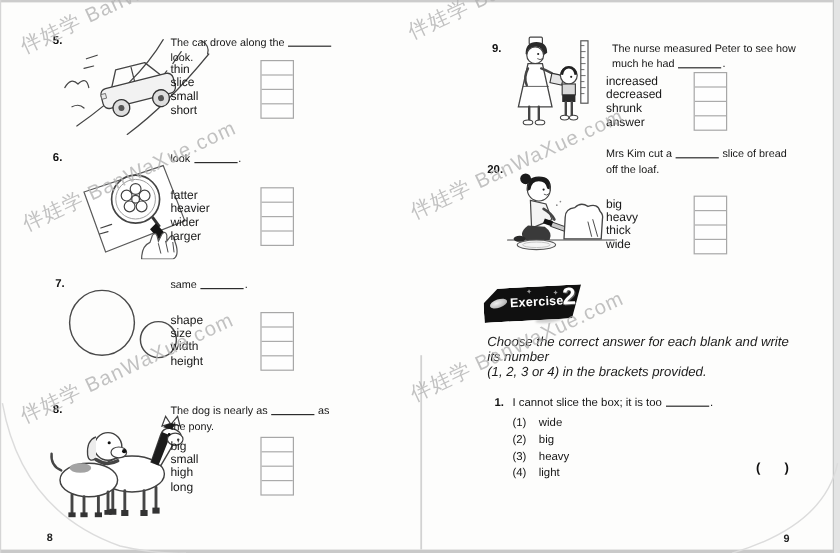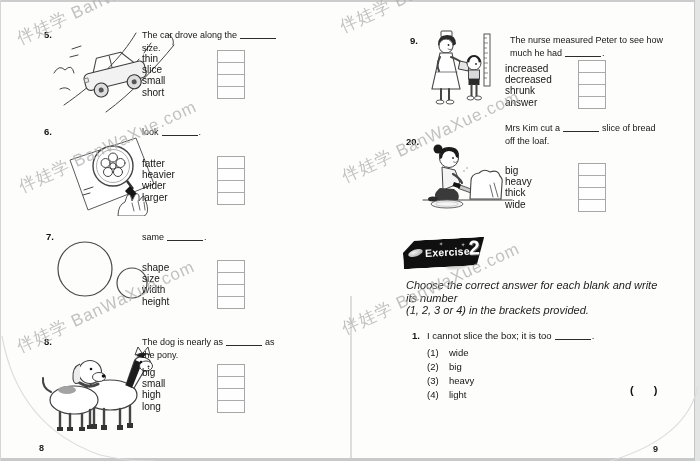--- a/index.html
+++ b/index.html
@@ -86,21 +86,21 @@
         <rect x="34" y="36" width="62" height="17" rx="5" fill="#f2f2f2" stroke="#3f3f3f" stroke-width="1.1"></rect>
         <circle cx="48" cy="55" r="7" fill="#dedede" stroke="#333" stroke-width="1.1"></circle>
         <circle cx="48" cy="55" r="2.5" fill="#555"></circle>
         <circle cx="82" cy="55" r="7" fill="#dedede" stroke="#333" stroke-width="1.1"></circle>
         <circle cx="82" cy="55" r="2.5" fill="#555"></circle>
         <rect x="34" y="40" width="4" height="4" fill="#e8e8e8" stroke="#666" stroke-width=".7"></rect>
       </g>
       <path class="ln" d="M22,18 l9,-3 M20,26 l8,-2" stroke="#aaa"></path>
     </svg>
     <div class="qtext" style="left:142px;top:29px;width:152px;">
-      <span>The car drove along the</span><span class="blank"></span><span>size.</span>
+      <span>The car drove along the</span><span class="blank"></span><span>look.</span>
     </div>
     <div class="opts" style="left:142px;top:53px;">
       <div class="opt">thin</div>
       <div class="opt">slice</div>
       <div class="opt">small</div>
       <div class="opt">short</div>
     </div>
     <div class="ansbox" style="left:217px;top:50px;">
       <div class="cell"></div>
         <div class="cell"></div>

